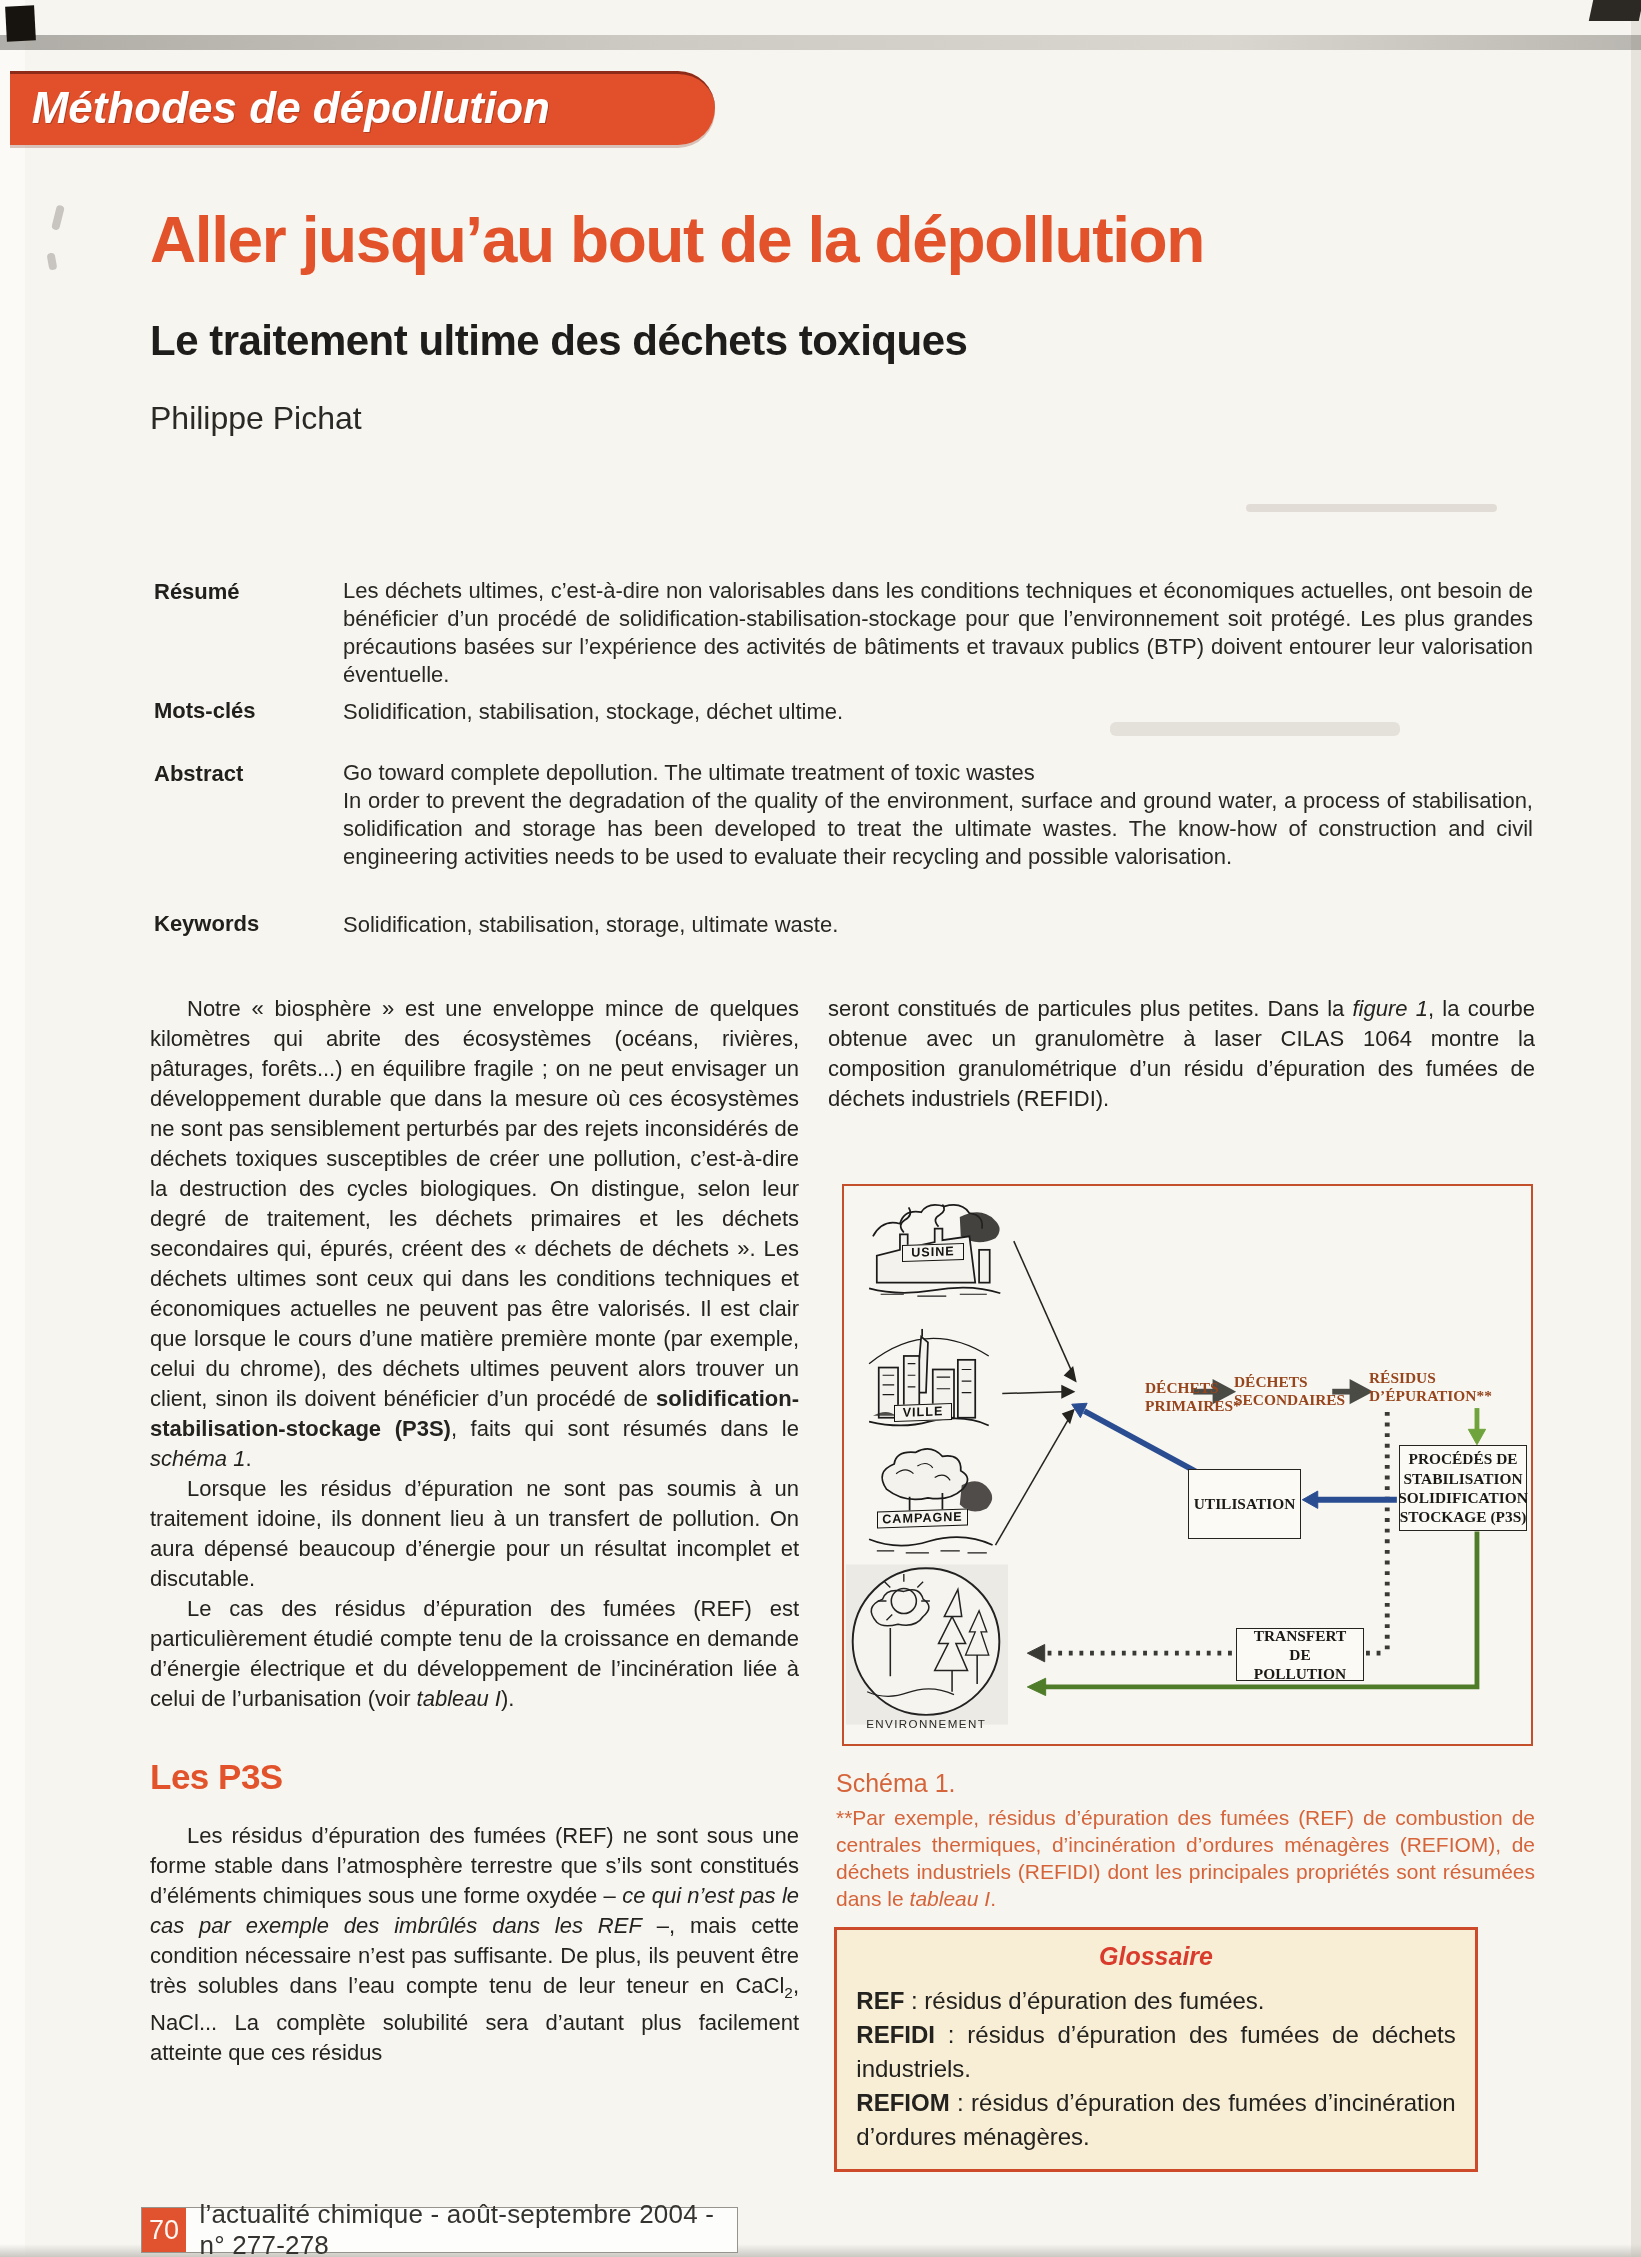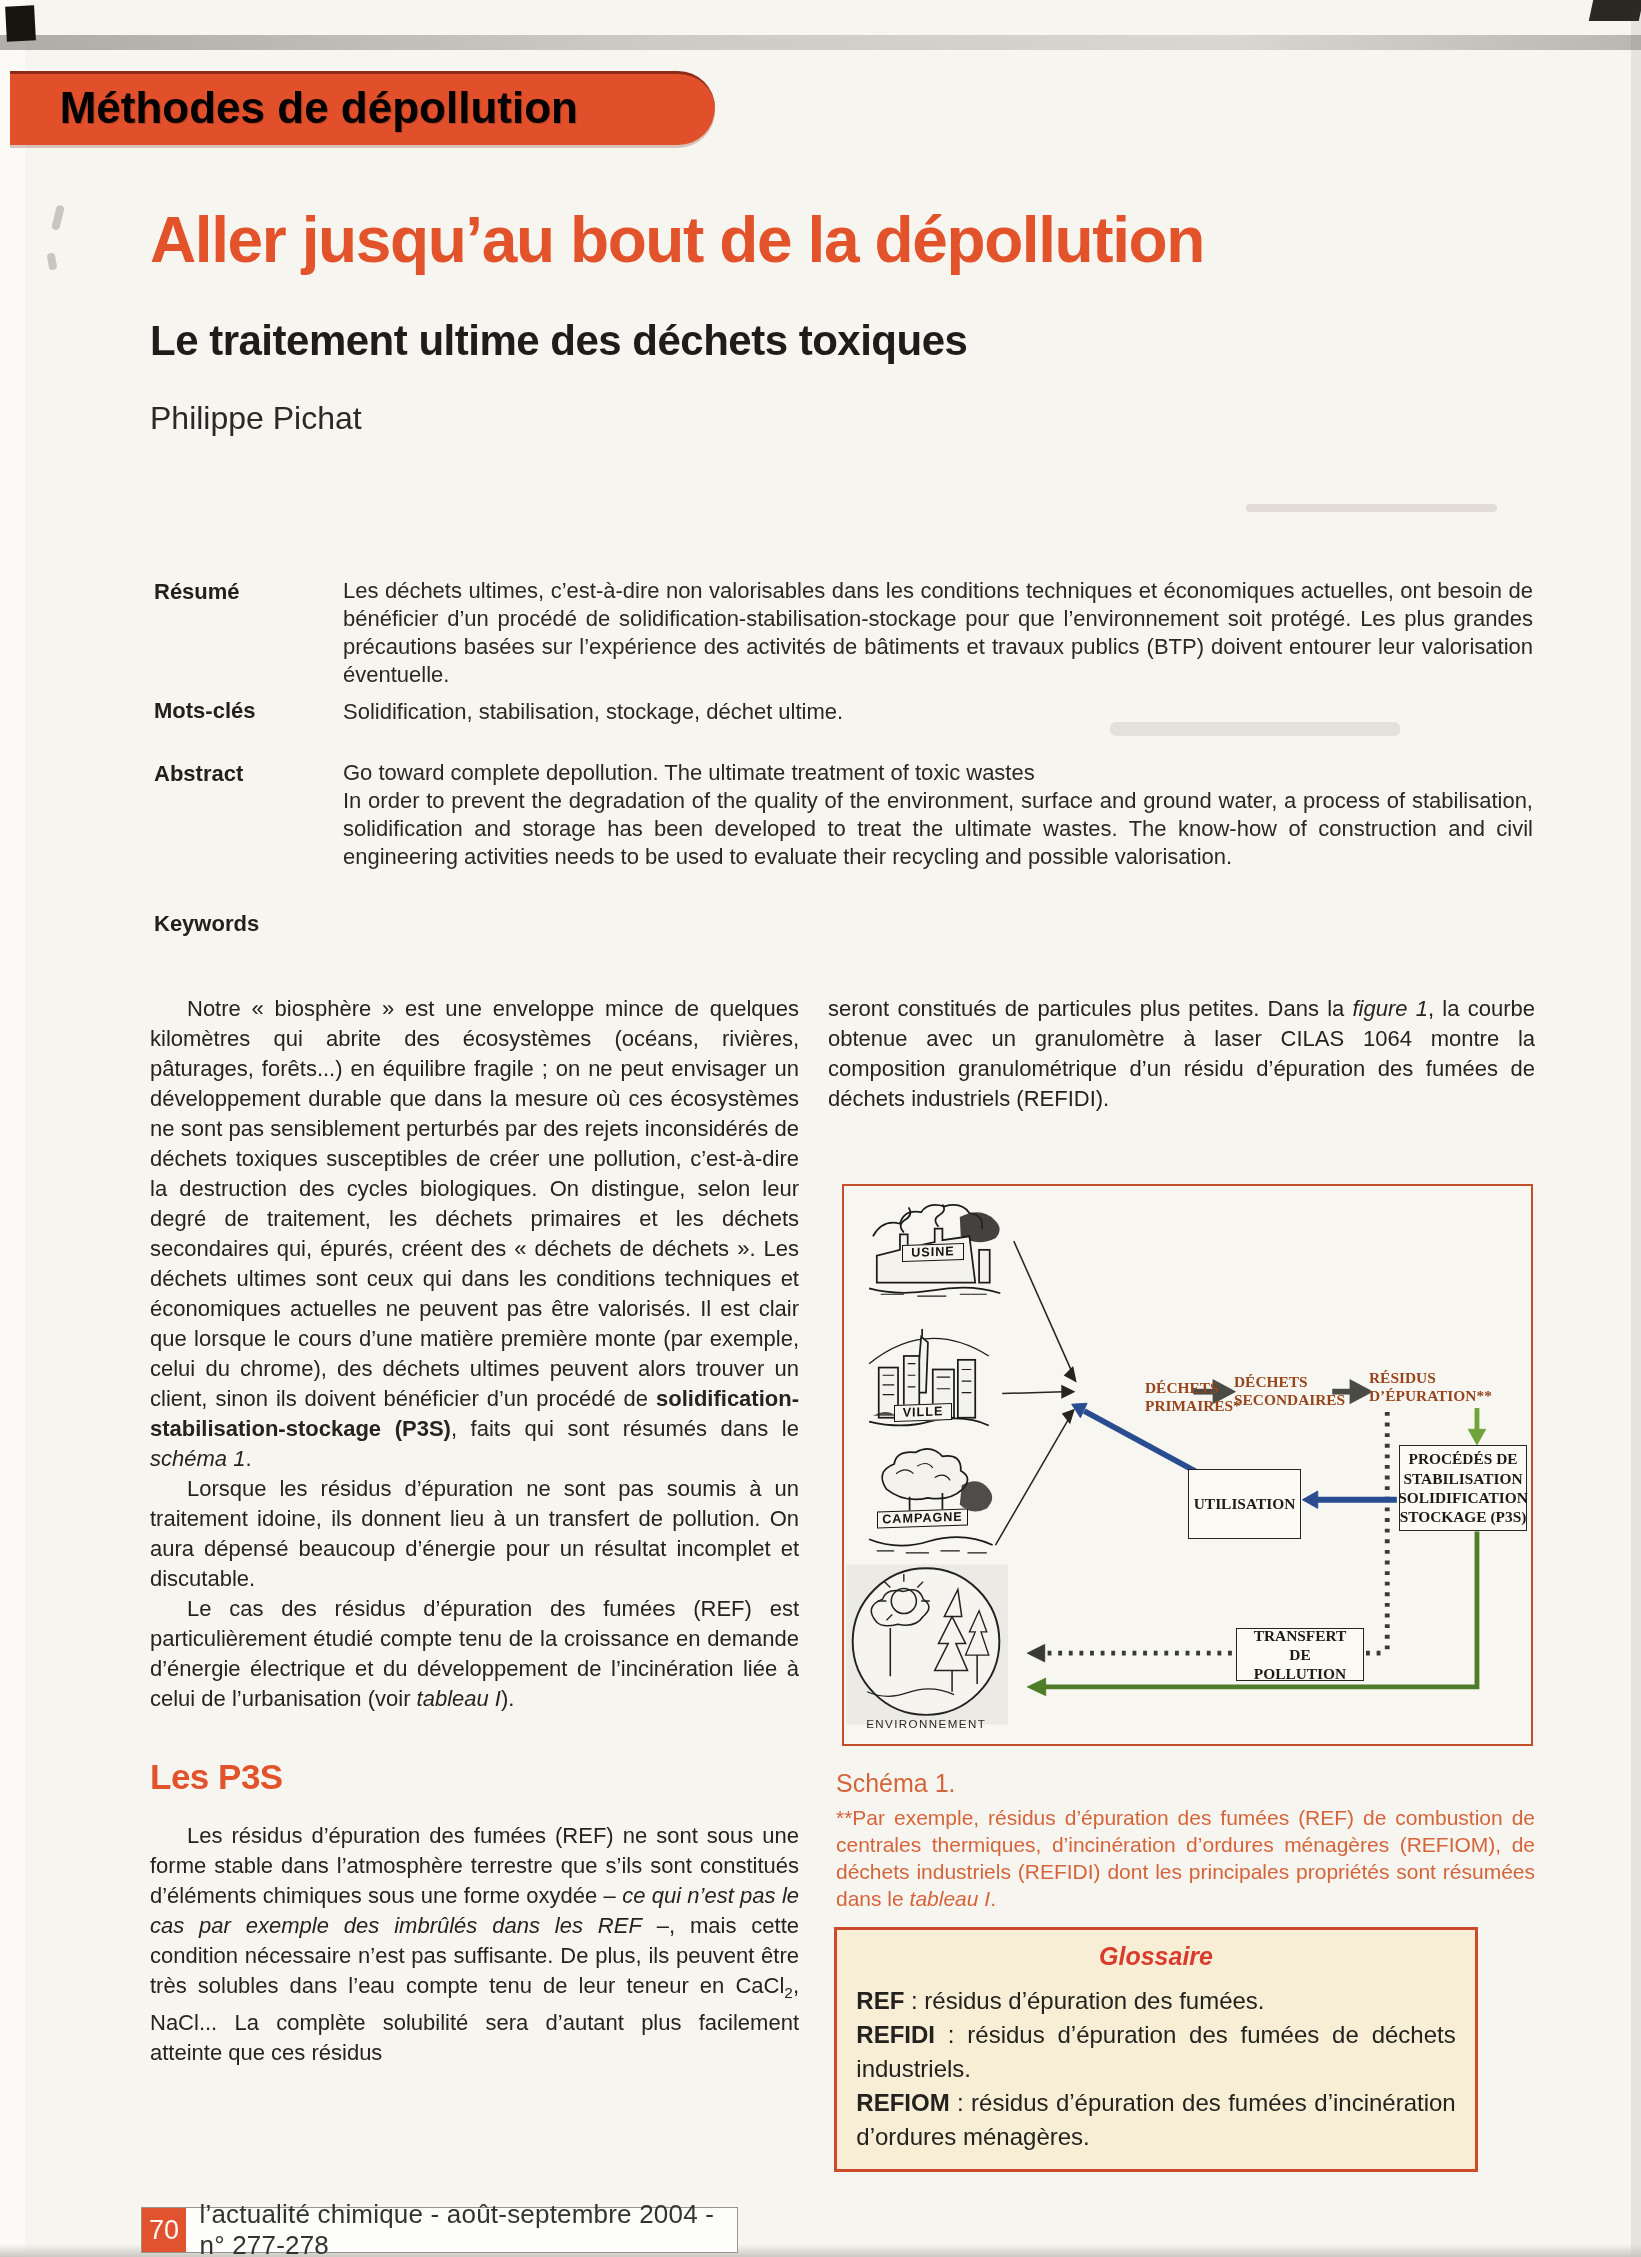--- a/index.html
+++ b/index.html
@@ -12,22 +12,22 @@
                background:linear-gradient(to bottom,rgba(0,0,0,0),#c7c4be);}
   .streak-top{position:absolute;left:0;top:35px;width:1641px;height:15.4px;opacity:.45;
               background:linear-gradient(to right,#55524c,#9b978f 40%,#b5b1a8 75%,#6d6a64);}
   .corner-tl{position:absolute;left:5.8px;top:5.8px;width:29px;height:35px;background:#17140f;transform:rotate(-3deg);}
   .corner-tr{position:absolute;left:1591px;top:0;width:50px;height:21px;background:#2c2823;transform:skewX(-12deg);}
   .squiggle{position:absolute;width:7.7px;height:25px;background:#8d8a84;opacity:.45;border-radius:3.9px;}
   .smudge{position:absolute;background:#b6b2a8;border-radius:5.8px;}
   
   .banner{position:absolute;left:9.7px;top:71px;width:705px;height:71px;background:#e1502b;
           border-top:3.9px solid #8e2b18;border-radius:0 39px 39px 0;box-shadow:0 2.9px 0 rgba(120,40,20,.25);}
-  .banner span{display:block;padding-left:50px;line-height:68px;font-weight:bold;
-               font-size:44px;color:#000000;text-shadow:1px 1px 0 rgba(90,30,15,.35);}
+  .banner span{display:block;padding-left:22px;line-height:68px;font-style:italic;font-weight:bold;
+               font-size:44px;color:#ffffff;text-shadow:1px 1px 0 rgba(90,30,15,.35);}
   
   .title{position:absolute;left:150px;top:203px;width:1371px;font-size:64px;font-weight:bold;
          letter-spacing:-1.4px;color:#e2532c;}
   .subtitle{position:absolute;left:150px;top:317px;width:1255px;font-size:42px;font-weight:bold;
             letter-spacing:-0.5px;color:#1f1d1b;}
   .author{position:absolute;left:150px;top:400px;font-size:32px;color:#2b2926;}
   
   .meta-label{position:absolute;left:154px;width:179px;font-size:22px;font-weight:bold;color:#22201c;}
   .meta-text{position:absolute;left:343px;width:1190px;font-size:22px;line-height:28px;text-align:justify;color:#2a2824;}
   .bold{font-weight:normal;}
@@ -98,20 +98,21 @@
   <div class="meta-label" style="top:698px;">Mots-clés</div>
   <div class="meta-text bold" style="top:698px;">Solidification, stabilisation, stockage, déchet ultime.</div>
 
   <div class="meta-label" style="top:761px;">Abstract</div>
   <div class="meta-text" style="top:759px;">
     <span class="bold">Go toward complete depollution. The ultimate treatment of toxic wastes</span><br>
     <span>In order to prevent the degradation of the quality of the environment, surface and ground water, a process of stabilisation, solidification and storage has been developed to treat the ultimate wastes. The know-how of construction and civil engineering activities needs to be used to evaluate their recycling and possible valorisation.</span>
   </div>
 
   <div class="meta-label" style="top:911px;">Keywords</div>
+  <div class="meta-text bold" style="top:911px;">Solidification, stabilisation, storage, ultimate waste.</div>
 
   <div class="col col-left">
     <p class="ind"><span>Notre « biosphère » est une enveloppe mince de quelques kilomètres qui abrite des écosystèmes (océans, rivières, pâturages, forêts...) en équilibre fragile ; on ne peut envisager un développement durable que dans la mesure où ces écosystèmes ne sont pas sensiblement perturbés par des rejets inconsidérés de déchets toxiques susceptibles de créer une pollution, c’est-à-dire la destruction des cycles biologiques. On distingue, selon leur degré de traitement, les déchets primaires et les déchets secondaires qui, épurés, créent des « déchets de déchets ». Les déchets ultimes sont ceux qui dans les conditions techniques et économiques actuelles ne peuvent pas être valorisés. Il est clair que lorsque le cours d’une matière première monte (par exemple, celui du chrome), des déchets ultimes peuvent alors trouver un client, sinon ils doivent bénéficier d’un procédé de </span><span class="b">solidification-stabilisation-stockage (P3S)</span><span>, faits qui sont résumés dans le </span><span class="i">schéma 1</span><span>.</span></p>
     <p class="ind">Lorsque les résidus d’épuration ne sont pas soumis à un traitement idoine, ils donnent lieu à un transfert de pollution. On aura dépensé beaucoup d’énergie pour un résultat incomplet et discutable.</p>
     <p class="ind"><span>Le cas des résidus d’épuration des fumées (REF) est particulièrement étudié compte tenu de la croissance en demande d’énergie électrique et du développement de l’incinération liée à celui de l’urbanisation (voir </span><span class="i">tableau I</span><span>).</span></p>
     <div class="section-heading">Les P3S</div>
     <p class="ind"><span>Les résidus d’épuration des fumées (REF) ne sont sous une forme stable dans l’atmosphère terrestre que s’ils sont constitués d’éléments chimiques sous une forme oxydée – </span><span class="i">ce qui n’est pas le cas par exemple des imbrûlés dans les REF</span><span> –, mais cette condition nécessaire n’est pas suffisante. De plus, ils peuvent être très solubles dans l’eau compte tenu de leur teneur en CaCl</span><sub class="s">2</sub><span>, NaCl... La complète solubilité sera d’autant plus facilement atteinte que ces résidus</span></p>
   </div>
 
   <div class="col col-right">

